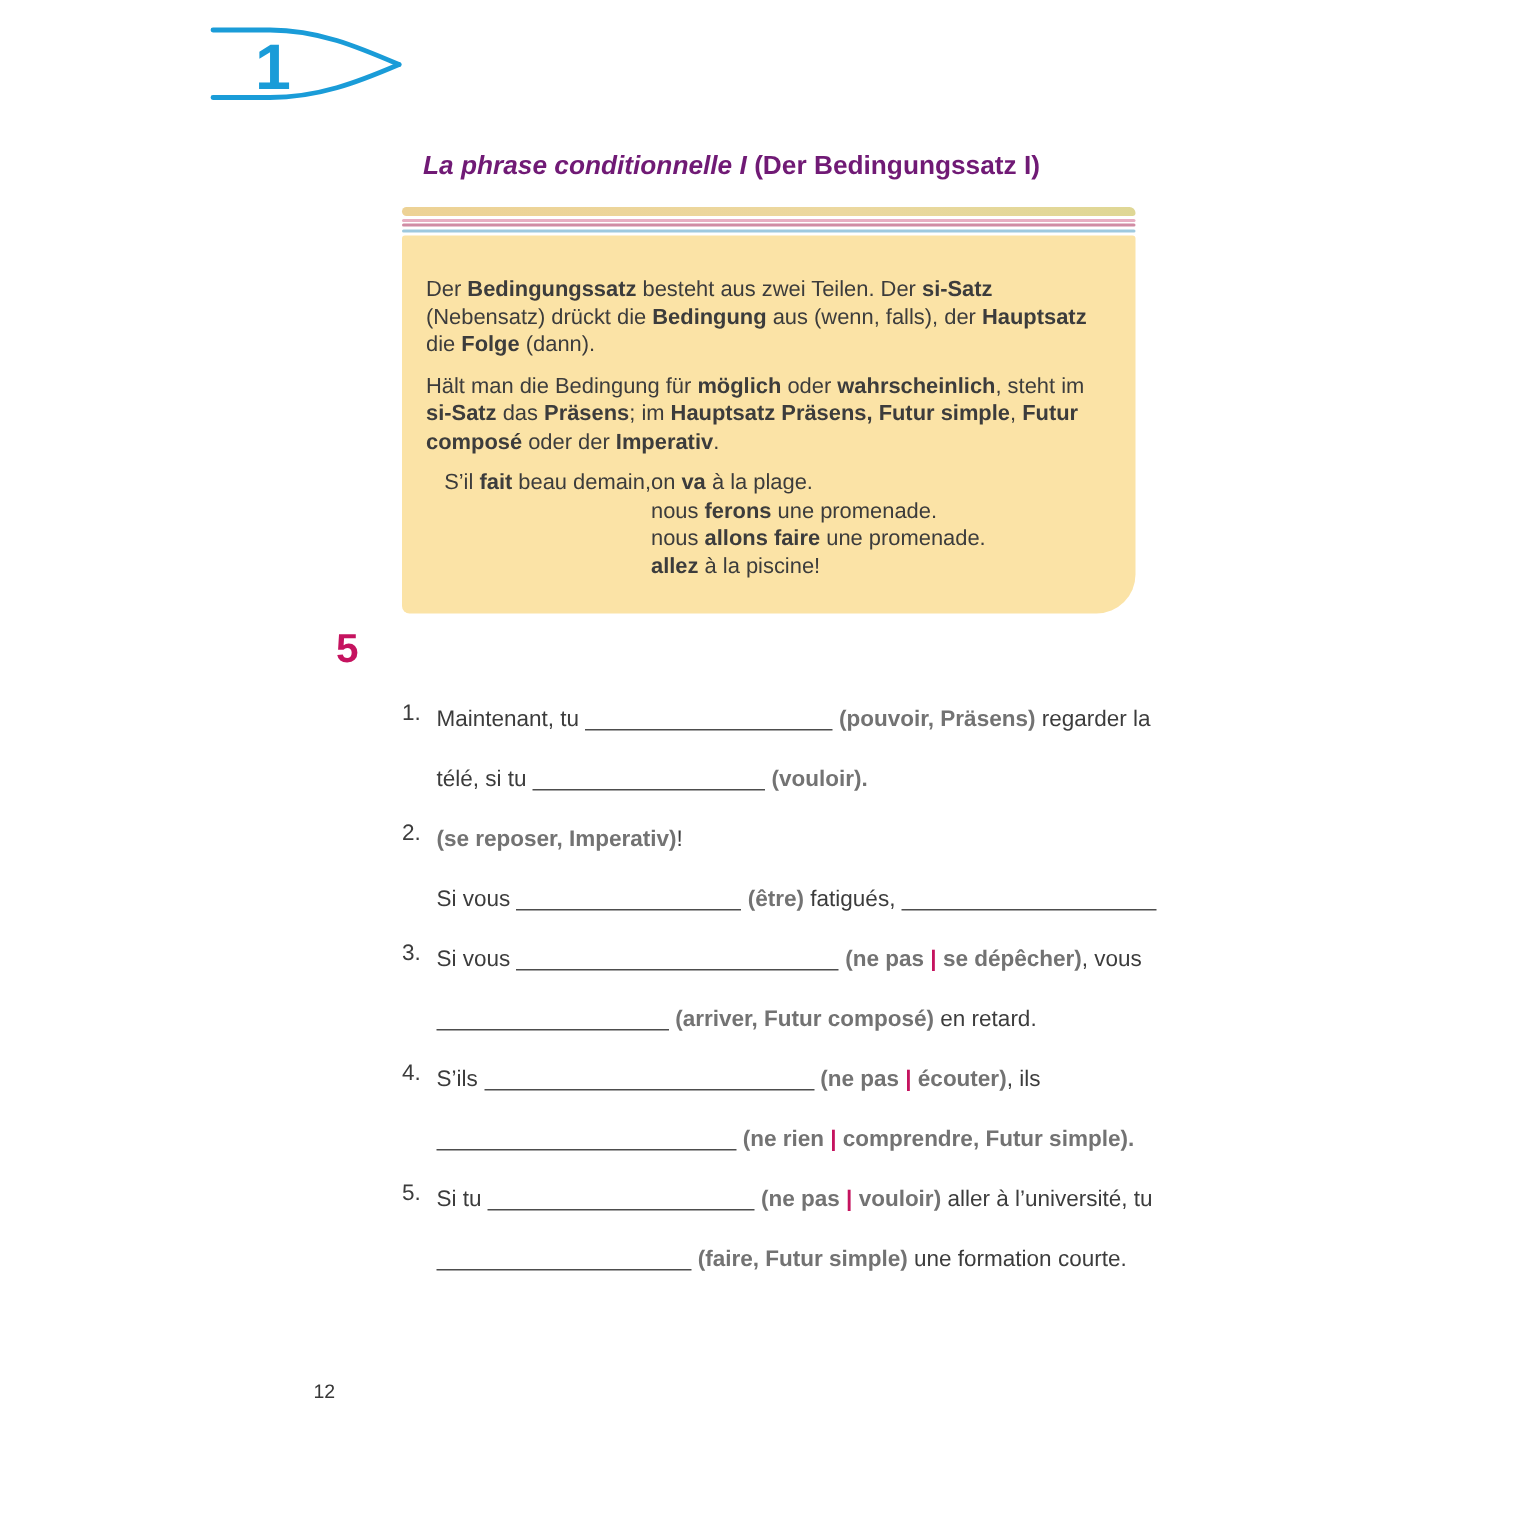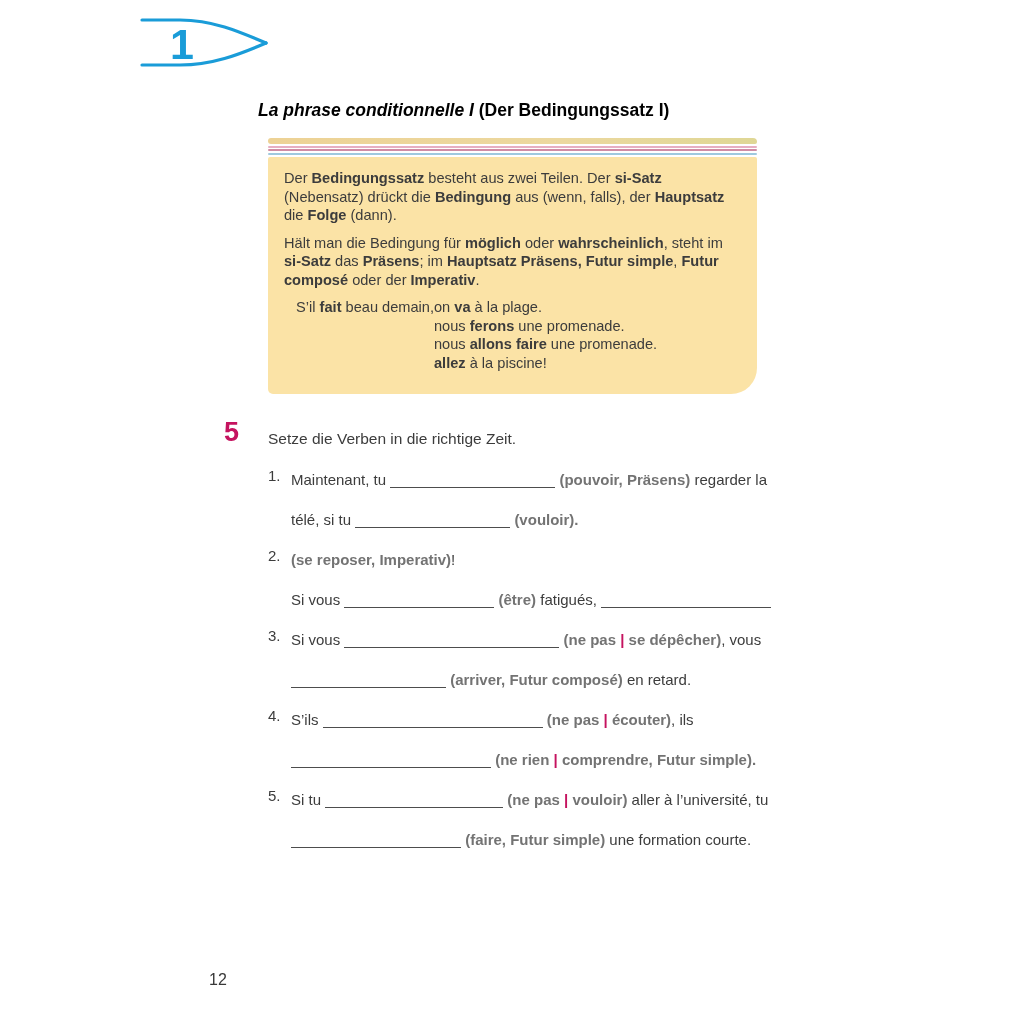--- a/index.html
+++ b/index.html
@@ -8,51 +8,51 @@
     font-family:"Liberation Sans","DejaVu Sans",sans-serif;color:#3c3c3c;overflow:hidden;
   }
   
   .chapter-marker{position:absolute;left:140px;top:12px;width:130px;height:62px;}
   .nav{position:absolute;left:274px;top:38px;font-size:15.5px;font-weight:bold;white-space:nowrap;letter-spacing:.2px;}
   .nav .dash{color:#1a9cd8;margin:0 7px;}
   .nav-item{color:#1a9cd8;}
   .nav-item.active{color:#cd1950;}
   .trail-line{display:inline-block;width:112px;border-top:2.4px solid #1a9cd8;vertical-align:4px;margin-left:9px;border-radius:2px;}
   
-  .sec-title{position:absolute;left:258px;top:100px;font-size:17.5px;font-weight:bold;color:#000000;}
+  .sec-title{position:absolute;left:282px;top:100px;font-size:17.5px;font-weight:bold;color:#701a75;}
   .sec-title .fr{font-style:italic;}
   
   .ribbon{position:absolute;left:268px;top:138px;width:489px;}
   .ribbon .s1{height:6px;background:linear-gradient(90deg,#edd295,#ecd89f 60%,#dfd795);border-radius:3px 4px 2px 3px;margin-bottom:2px;}
   .ribbon .s2{height:2px;background:#e7aec2;margin-bottom:1px;border-radius:2px;}
   .ribbon .s3{height:2px;background:#d08ca4;margin-bottom:2px;border-radius:2px;}
   .ribbon .s4{height:2px;background:#9fc9de;margin-bottom:2px;border-radius:2px;}
   .infobox{
     position:absolute;left:268px;top:157px;width:489px;box-sizing:border-box;
-    background:#fbe3a6;padding:12px 18px 13px 16px;
+    background:#fbe3a6;padding:27px 18px 13px 16px;
     border-radius:2px 2px 26px 5px;
     font-size:14.6px;line-height:18.5px;color:#3c3c3c;
   }
   .infobox p{margin:0 0 9px 0;}
   .infobox .note{margin:0;}
   .example{display:flex;margin:0 0 9px 0;}
   .example .cond{width:150px;flex:0 0 150px;text-align:right;}
   .b{font-weight:bold;}
   .g{color:#737373;font-weight:bold;}
   .m{color:#c5135f;font-weight:bold;}
   
   .ex-num{position:absolute;left:224px;top:419px;font-size:27px;font-weight:bold;color:#c5135f;line-height:1;}
   .ex-instruction{position:absolute;left:268px;top:430px;font-size:15.5px;color:#3c3c3c;}
   .ex-items{position:absolute;left:268px;top:467px;width:510px;font-size:15px;color:#3c3c3c;}
   .ex-item{position:relative;padding-left:23px;margin-bottom:13px;}
   .ex-item .inum{position:absolute;left:0;top:0;height:25px;}
   .ex-line{height:25px;line-height:25px;margin-bottom:15px;white-space:nowrap;}
   .blank{display:inline-block;border-bottom:1.4px solid #4d4d4d;height:14px;vertical-align:-3px;}
   
-  .page-number{position:absolute;left:209px;top:971px;font-size:16px;color:#383838;}
+  .page-number{position:absolute;left:209px;top:920px;font-size:13px;color:#383838;}
 </style>
 </head>
 <body>
 
 <div id="page">
 
   <div class="chapter-marker">
     <svg width="130" height="62" viewBox="0 0 130 62">
       <path d="M2 8 L40 8 C72 8 98 19 126 31" fill="none" stroke="#1a9cd8" stroke-width="3.2" stroke-linecap="round"></path>
       <path d="M2 53 L40 53 C72 53 98 43 126 31" fill="none" stroke="#1a9cd8" stroke-width="3.2" stroke-linecap="round"></path>
@@ -81,21 +81,20 @@
       <div>
         <div><span>on </span><span class="b">va</span><span> à la plage.</span></div>
         <div><span>nous </span><span class="b">ferons</span><span> une promenade.</span></div>
         <div><span>nous </span><span class="b">allons faire</span><span> une promenade.</span></div>
         <div><span class="b">allez</span><span> à la piscine!</span></div>
       </div>
     </div>
   </div>
 
   <div class="ex-num">5</div>
-  <div class="ex-instruction">Setze die Verben in die richtige Zeit.</div>
 
   <div class="ex-items">
 
     <div class="ex-item">
       <span class="inum">1.</span>
       <div class="ex-line"><span>Maintenant, tu </span><span class="blank" style="width: 165px;"></span><span> </span><span class="g">(pouvoir, Präsens)</span><span> regarder la</span></div>
       <div class="ex-line"><span>télé, si tu </span><span class="blank" style="width: 155px;"></span><span> </span><span class="g">(vouloir).</span></div>
     </div>
 
     <div class="ex-item">

